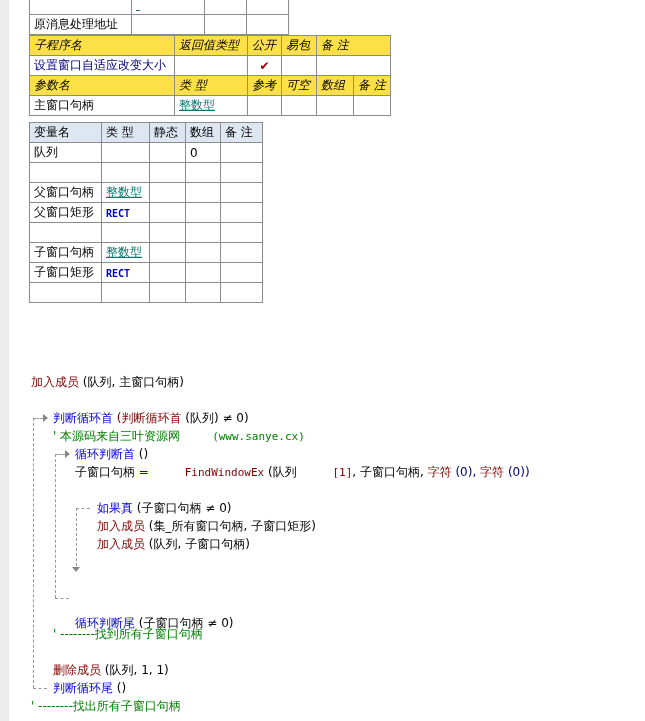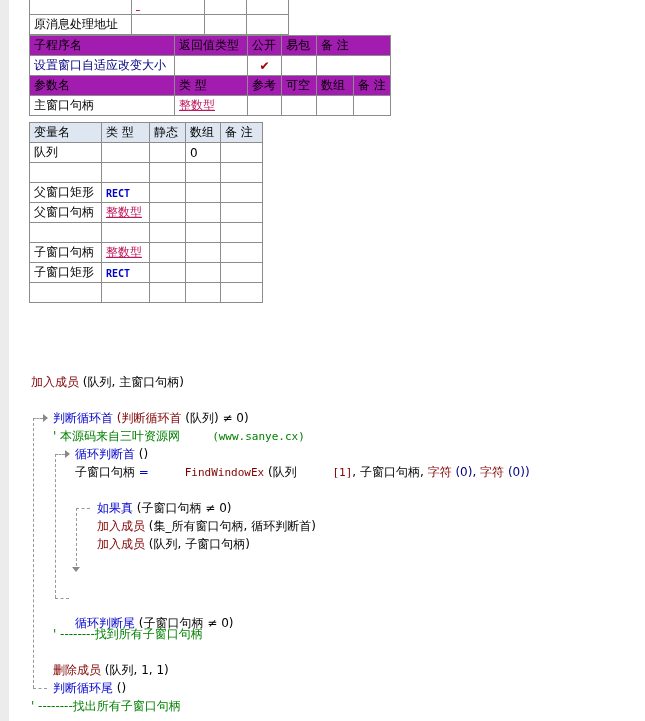--- a/index.html
+++ b/index.html
@@ -1,23 +1,23 @@
 <!DOCTYPE html>
 <html><head>
 <meta charset="utf-8">
 <style>
   html,body{margin:0;padding:0;}
   body{width:645px;height:721px;background:#fff;position:relative;overflow:hidden;
        font-family:"DejaVu Sans","Liberation Sans",sans-serif;font-size:12px;color:#000;}
   .leftstrip{position:absolute;left:0;top:0;width:9px;height:721px;background:#ececec;}
   table.t{position:absolute;border-collapse:collapse;font-size:12px;}
   table.t td{border:1px solid #8c8c8c;height:19px;padding:0 4px;white-space:nowrap;vertical-align:middle;}
-  tr.hdr td{background:#a21caf;}
+  tr.hdr td{background:#fde047;font-style:italic;}
   tr.hdr2 td{background:#dde6f1;}
-  .lnk{color:#be185d;text-decoration:underline;}
+  .lnk{color:#0f766e;text-decoration:underline;}
   .sub{color:#000080;}
   .rect{color:#0000cc;font-family:"DejaVu Sans Mono","Liberation Mono",monospace;font-size:10px;font-weight:bold;}
   .check{color:#a00000;font-size:12px;text-align:center;}
   .code{position:absolute;left:0;top:0;font-size:12px;}
   .ln{position:absolute;white-space:nowrap;height:18px;line-height:18px;}
   .kw{color:#0000cc;}
   .fn{color:#800000;}
   .cm{color:#008000;}
   .num{color:#800000;}
   .mono{font-family:"DejaVu Sans Mono","Liberation Mono",monospace;font-size:11px;margin-left:32px;}
@@ -100,29 +100,29 @@
         <td></td>
       </tr>
   <tr>
         <td></td>
         <td></td>
         <td></td>
         <td></td>
         <td></td>
       </tr>
   <tr>
-        <td>父窗口矩形</td>
-        <td><span class="rect">RECT</span></td>
+        <td>父窗口句柄</td>
+        <td><span class="lnk">整数型</span></td>
         <td></td>
         <td></td>
         <td></td>
       </tr>
   <tr>
-        <td>父窗口句柄</td>
-        <td><span class="lnk">整数型</span></td>
+        <td>父窗口矩形</td>
+        <td><span class="rect">RECT</span></td>
         <td></td>
         <td></td>
         <td></td>
       </tr>
   <tr>
         <td></td>
         <td></td>
         <td></td>
         <td></td>
         <td></td>
@@ -172,21 +172,21 @@
   <div class="ln" style="left:53px;top:409px;"><span class="kw">判断循环首</span><span class="fn"> (判断循环首</span><span> (队列) ≠ 0)</span></div>
 
   <div class="ln cm" style="left:53px;top:427px;"><span>' 本源码来自三叶资源网</span><span class="mono">(www.sanye.cx)</span></div>
 
   <div class="ln" style="left:75px;top:445px;"><span class="kw">循环判断首</span><span> ()</span></div>
 
   <div class="ln" style="left:75px;top:463px;"><span>子窗口句柄</span><span class="kw"> = </span><span class="fn mono">FindWindowEx</span><span> (队列 </span><span class="num mono">[1]</span><span>, 子窗口句柄, </span><span class="fn">字符</span><span class="sub"> (0), </span><span class="fn">字符</span><span class="sub"> (0))</span></div>
 
   <div class="ln" style="left:97px;top:499px;"><span class="kw">如果真</span><span> (子窗口句柄 ≠ 0)</span></div>
 
-  <div class="ln" style="left:97px;top:517px;"><span class="fn">加入成员</span><span> (集_所有窗口句柄, 循环判断首)</span></div>
+  <div class="ln" style="left:97px;top:517px;"><span class="fn">加入成员</span><span> (集_所有窗口句柄, 子窗口矩形)</span></div>
 
   <div class="ln" style="left:97px;top:535px;"><span class="fn">加入成员</span><span> (队列, 子窗口句柄)</span></div>
 
   <div class="ln" style="left:75px;top:589px;margin-top:25px;"><span class="kw">循环判断尾</span><span> (子窗口句柄 ≠ 0)</span></div>
 
   <div class="ln cm" style="left:53px;top:625px;">' --------找到所有子窗口句柄</div>
 
   <div class="ln" style="left:53px;top:661px;"><span class="fn">删除成员</span><span> (队列, 1, 1)</span></div>
 
   <div class="ln" style="left:53px;top:679px;"><span class="kw">判断循环尾</span><span> ()</span></div>

